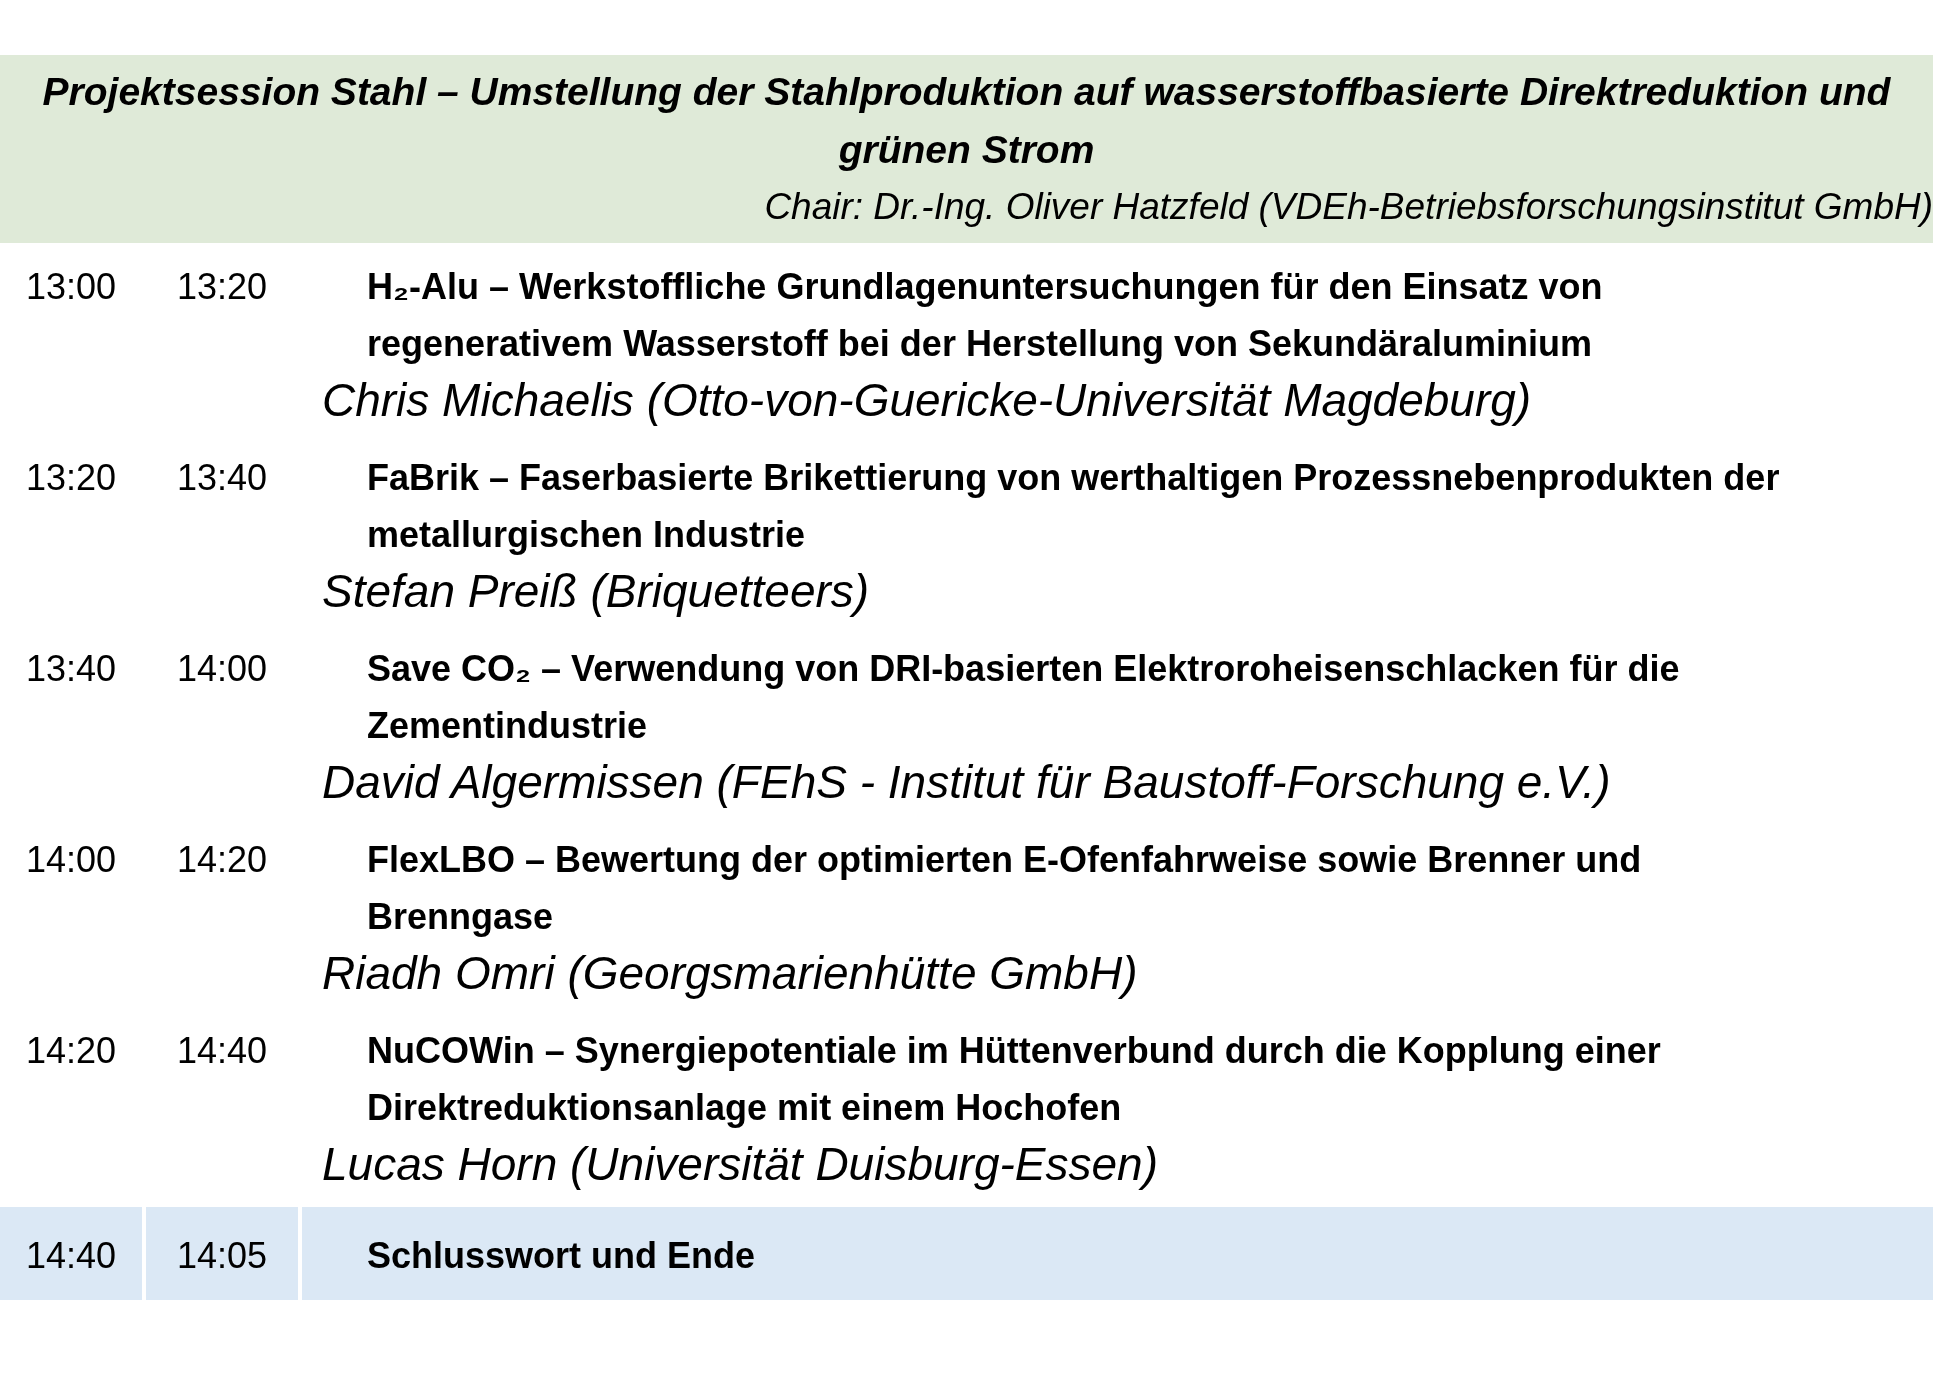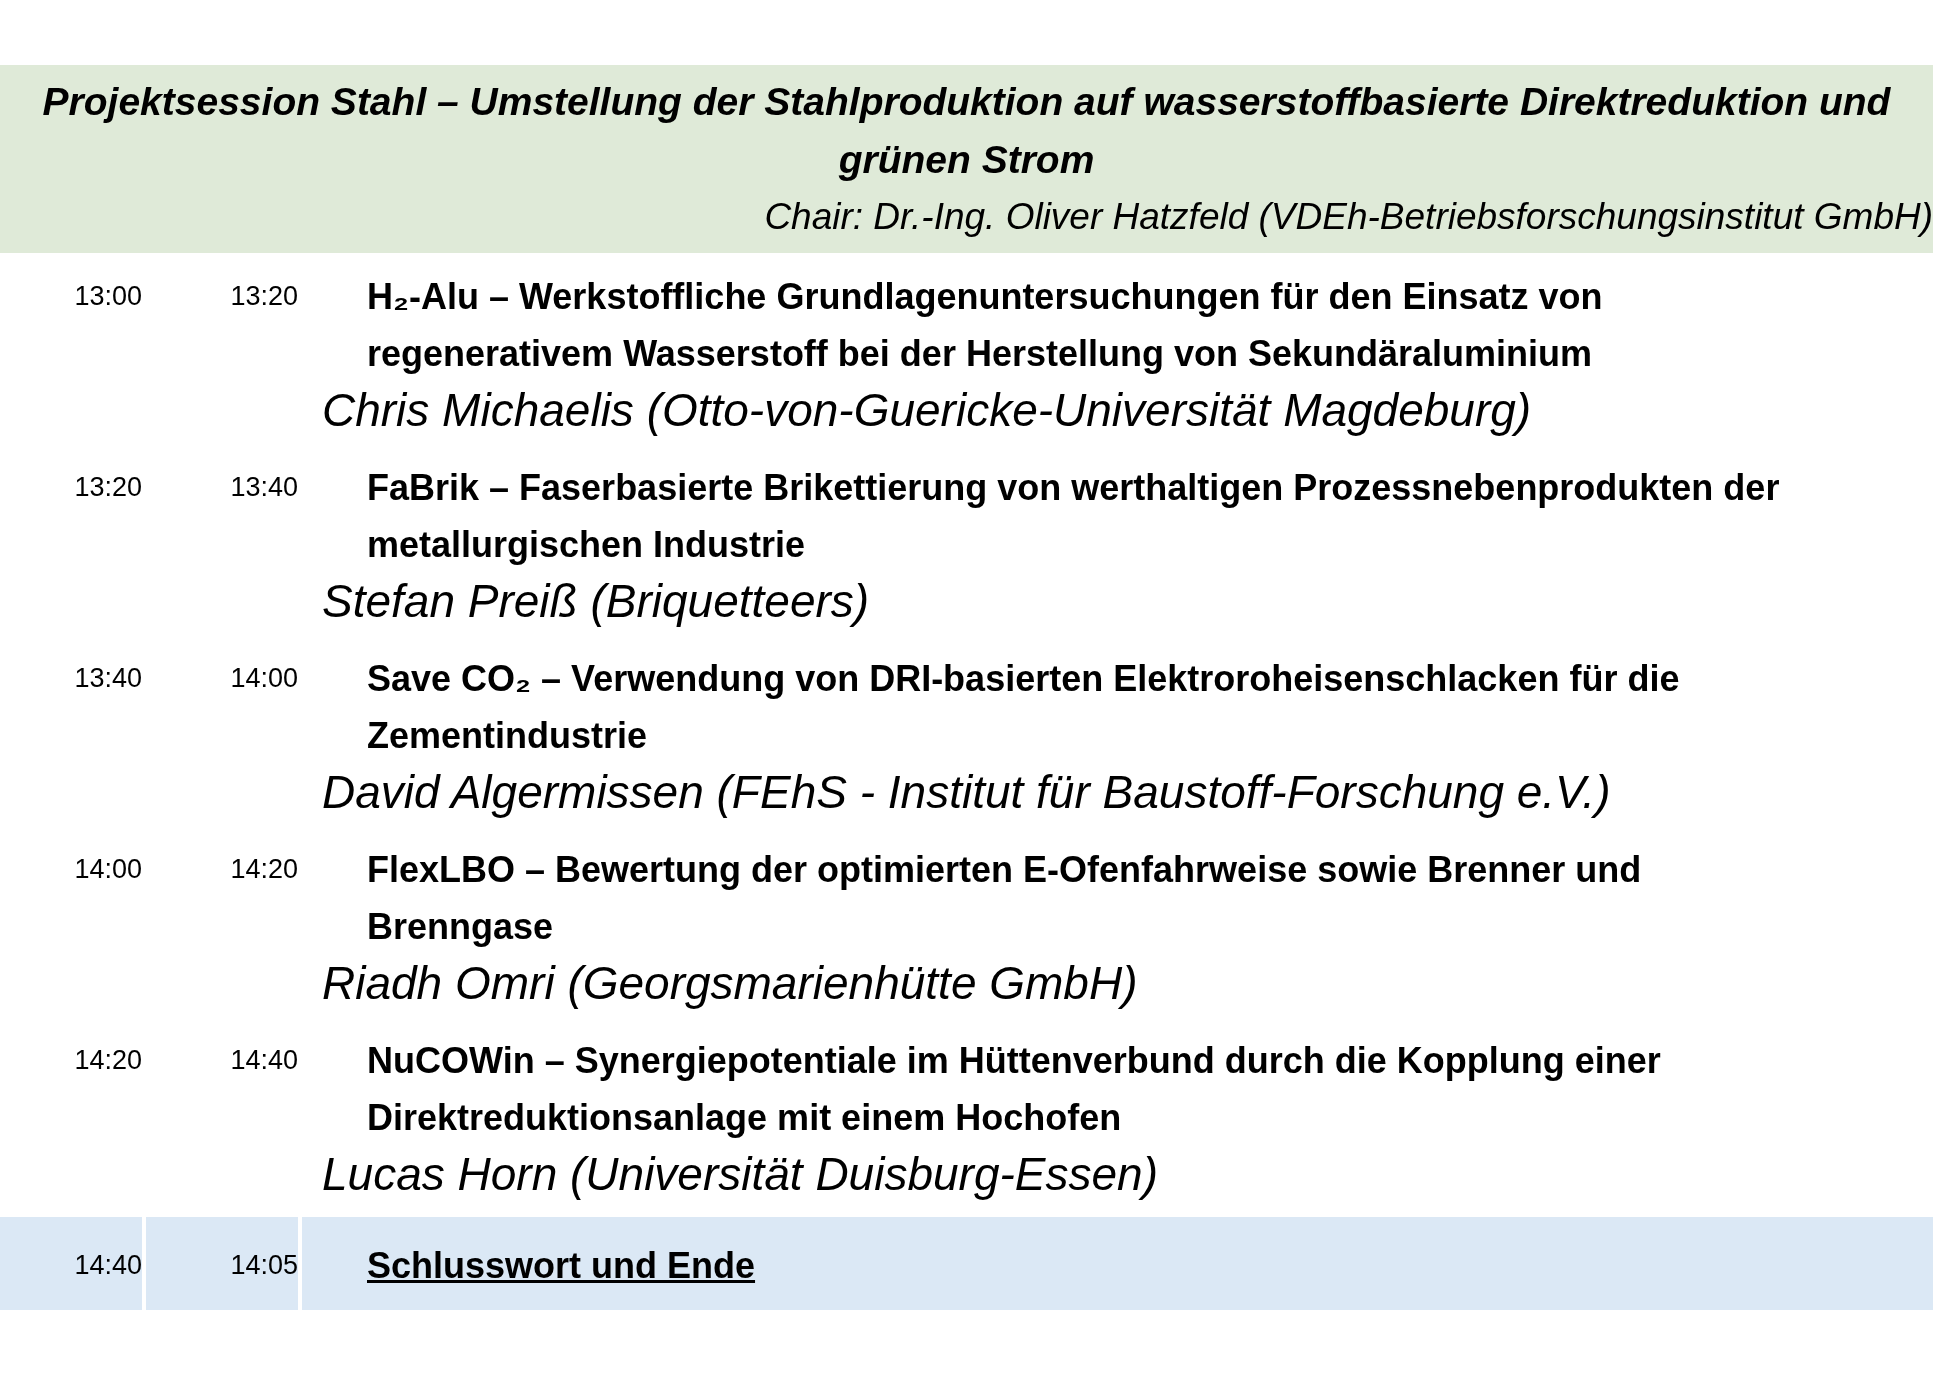--- a/index.html
+++ b/index.html
@@ -11,21 +11,21 @@
   }
   .page {
     position: relative;
     width: 1939px;
     height: 1379px;
     background: #ffffff;
     overflow: hidden;
   }
   .agenda {
     position: absolute;
-    top: 65px;
+    top: 55px;
     left: 0;
     width: 1933px;
   }
   
   .session-header {
     width: 1933px;
     background: var(--header-bg, #dfead8);
     text-align: center;
     padding: 8px 0 8px 0;
     box-sizing: border-box;
@@ -51,23 +51,23 @@
     width: 1933px;
     box-sizing: border-box;
   }
   .row.talk {
     height: 191px;
   }
   .cell {
     box-sizing: border-box;
   }
   .time-cell {
-    font-size: 27px;
+    font-size: 36px;
     line-height: 57px;
-    text-align: right;
+    text-align: center;
     padding-top: 15px;
   }
   .content-cell {
     padding: 15px 10px 0 20px;
   }
   .talk-title {
     font-size: 36px;
     font-weight: bold;
     line-height: 57px;
     white-space: pre-line;
@@ -84,21 +84,20 @@
     height: 93px;
   }
   .row.closing .cell {
     background: var(--closing-bg, #dbe8f5);
   }
   .row.closing .time-cell {
     padding-top: 20px;
   }
   .row.closing .content-cell {
     padding-top: 20px;
-    text-decoration: underline;
   }
   .row.closing .talk-title {
     white-space: normal;
   }
 </style>
 </head>
 <body>
 
 <div class="page">
   <div class="agenda">

